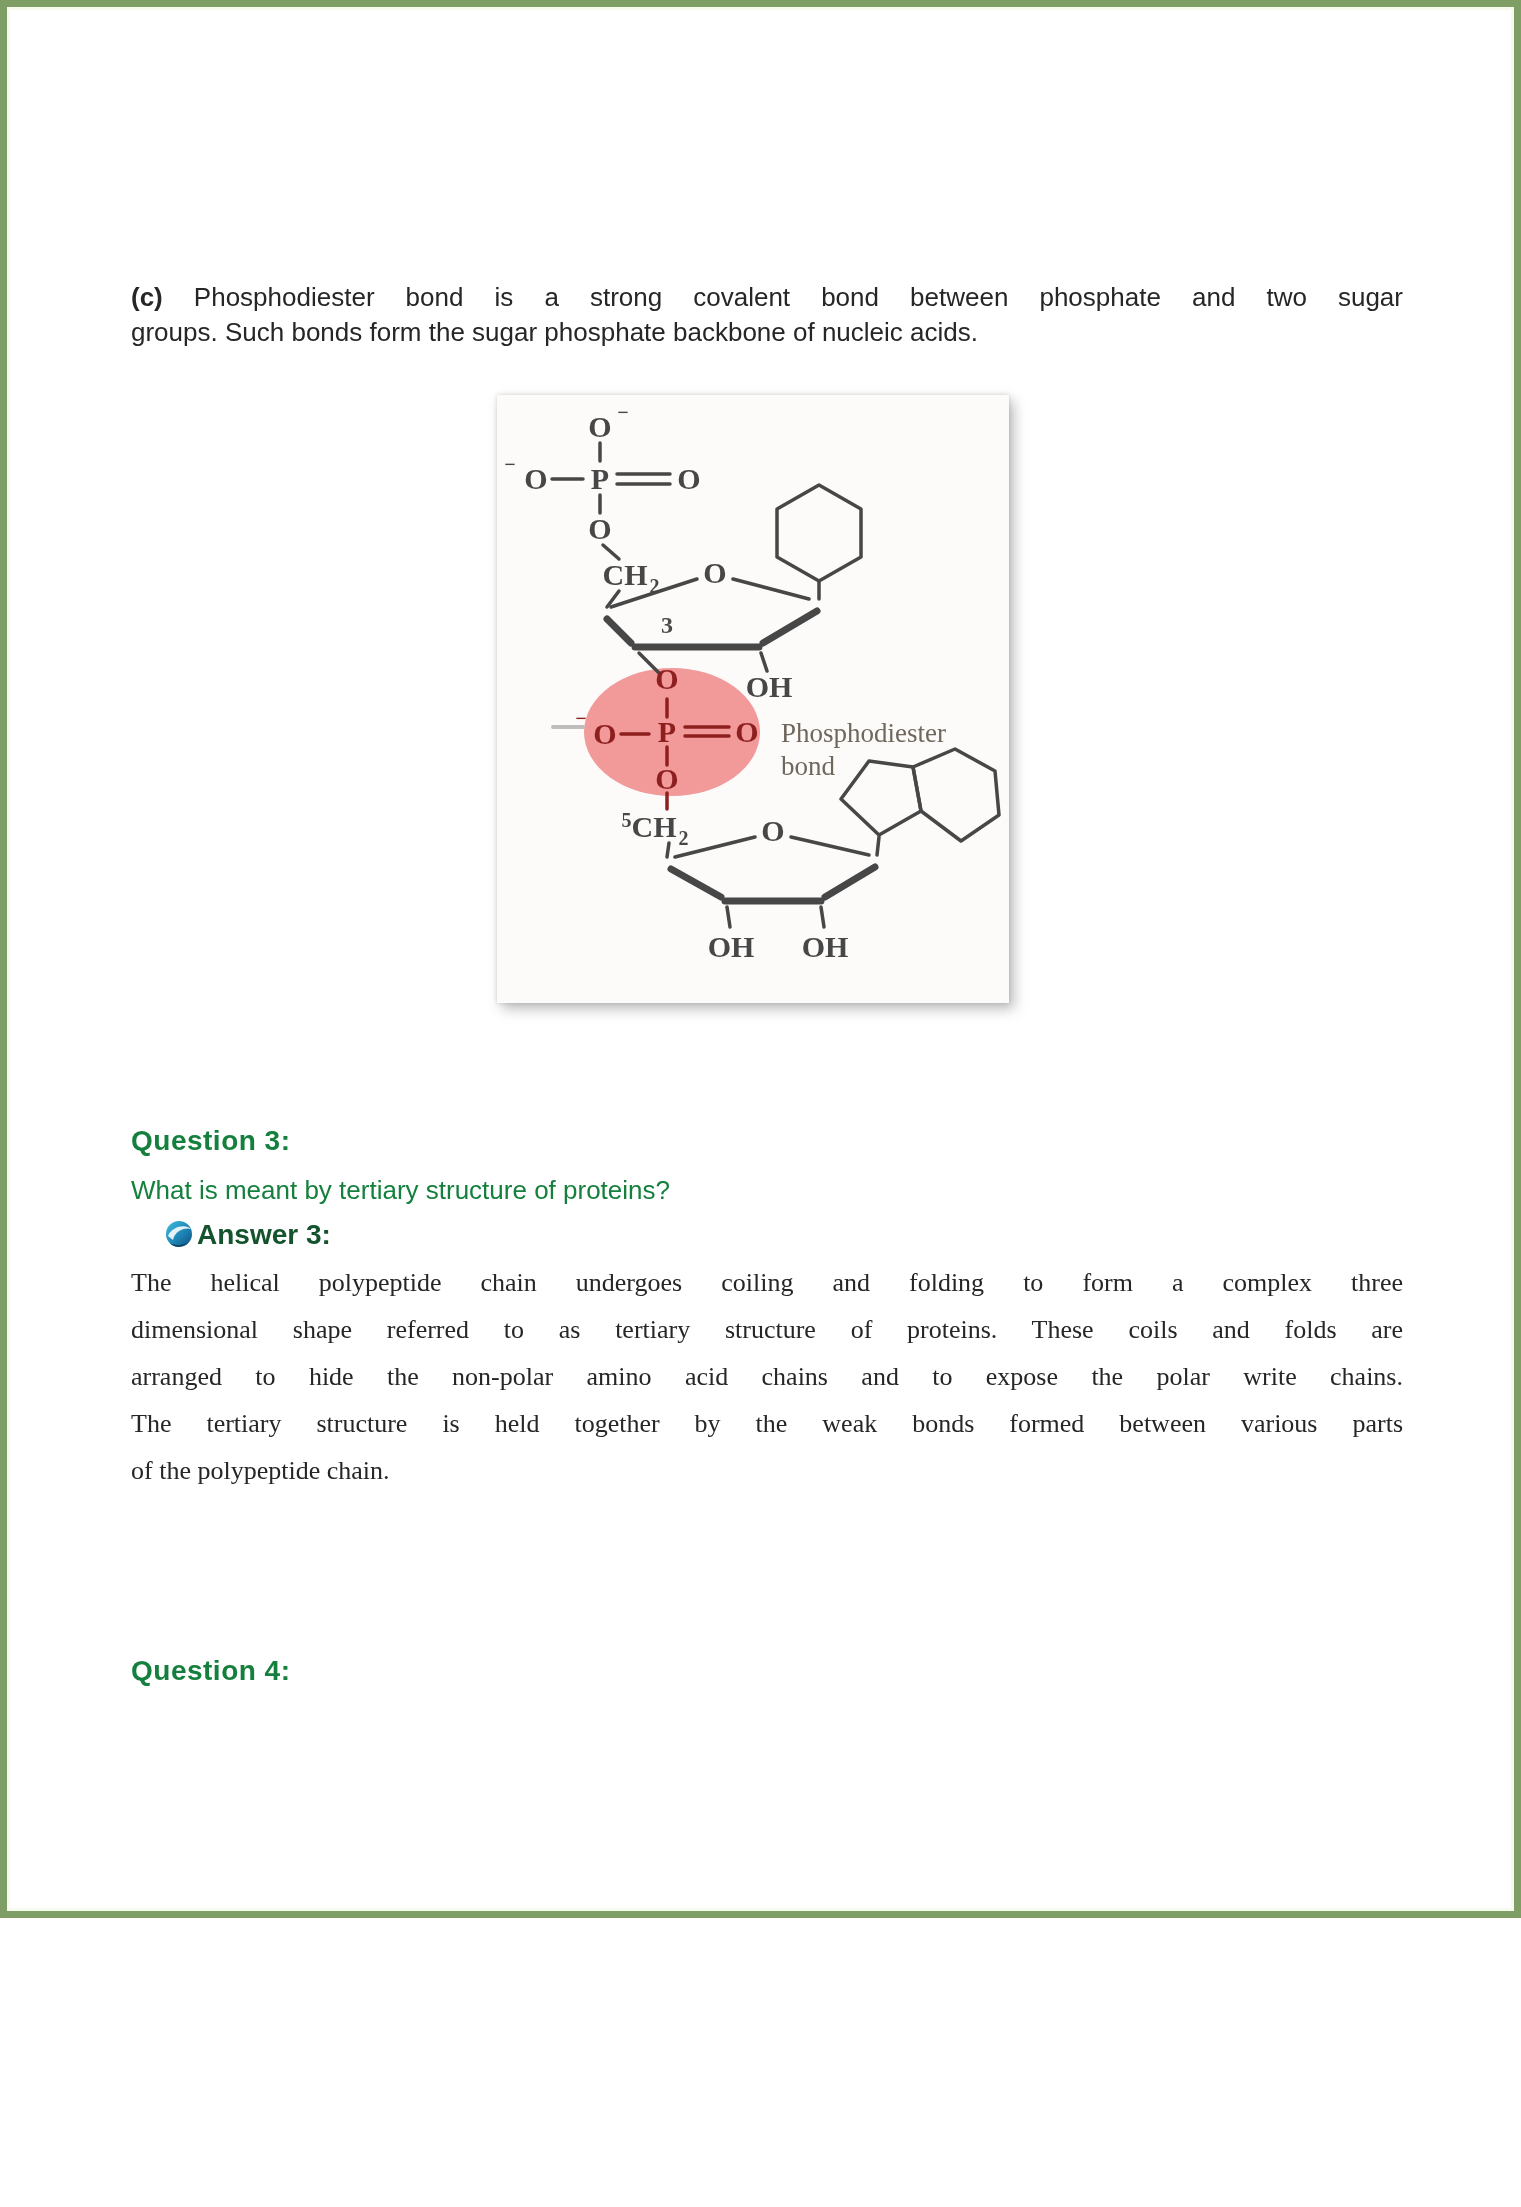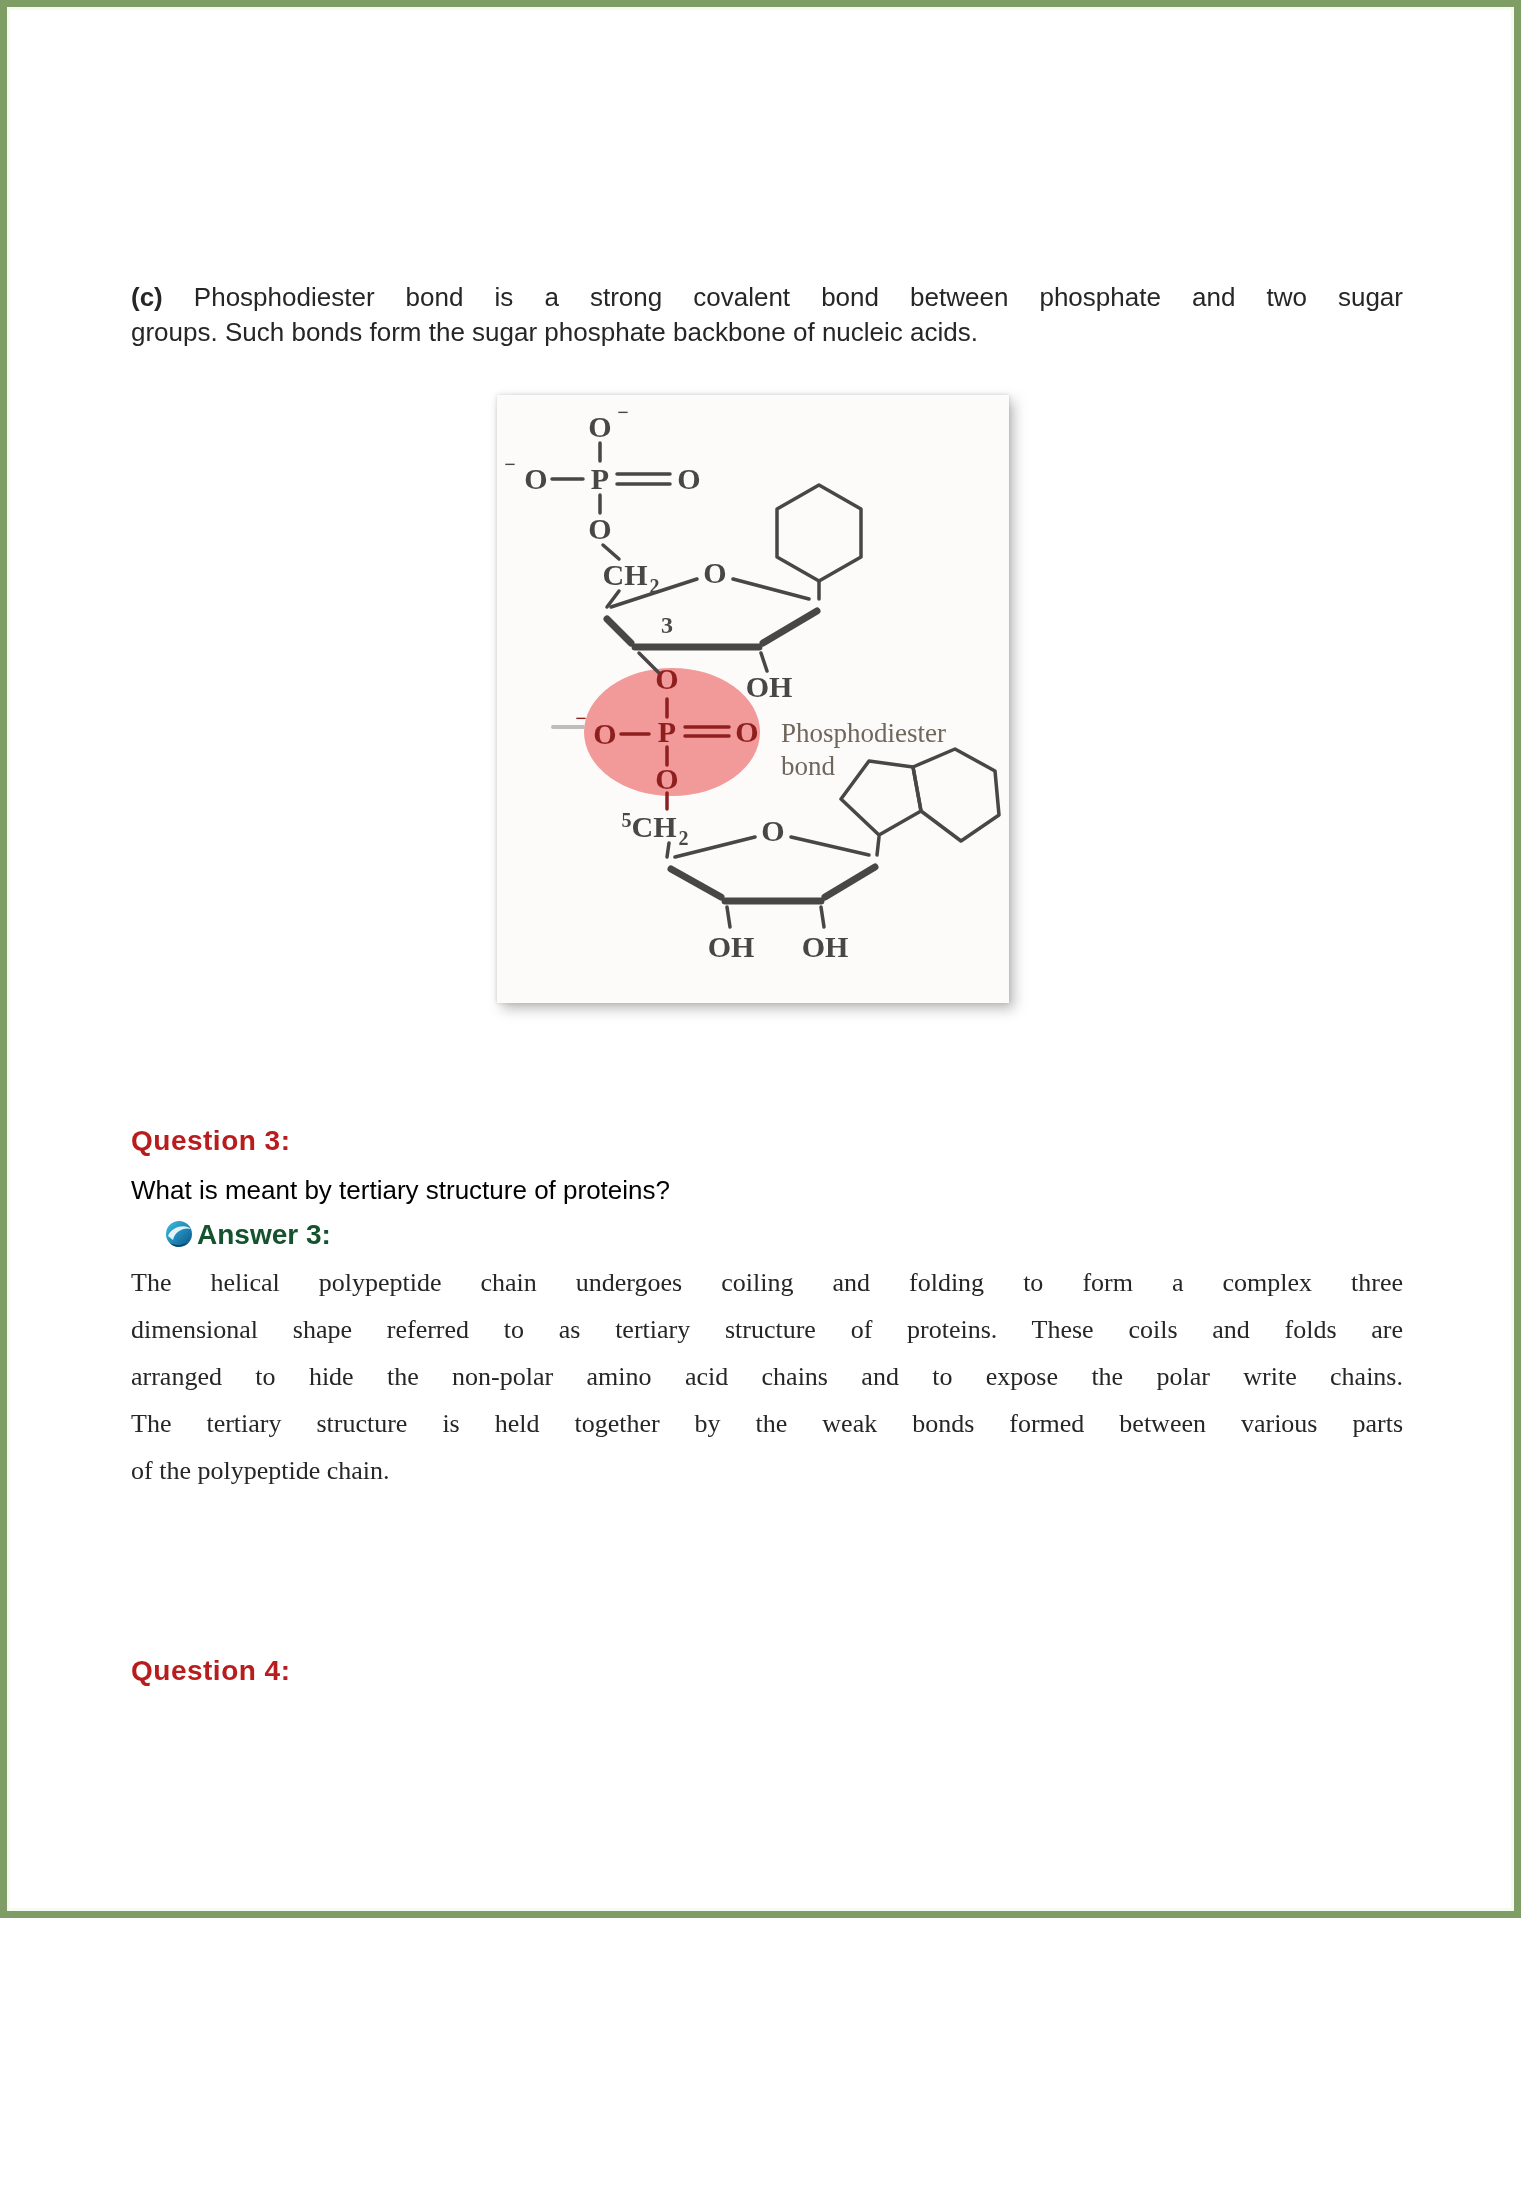--- a/index.html
+++ b/index.html
@@ -15,28 +15,28 @@
     border:7px solid #7e9e66;
     box-shadow: inset 0 0 0 3px rgba(245,250,238,0.95);
     overflow:hidden;
   }
   .body-text { color:#262626; font-size:26px; }
   .abs { position:absolute; }
   .col { left:124px; width:1272px; }
   .pline { text-align:justify; }
   .pline.stretch { text-align-last:justify; }
   .b { font-weight:bold; }
-  .qhead { font-weight:bold; font-size:28px; color:#b91c1c; letter-spacing:0.5px; }
+  .qhead { font-weight:bold; font-size:28px; color:#15803d; letter-spacing:0.5px; }
   .ahead { font-weight:bold; font-size:28px; color:#14532d; }
   .answer-heading { display:flex; align-items:center; }
   .answer-heading .logo { width:32px; height:32px; margin-right:2px; flex:0 0 auto; }
   .para-c { line-height:35px; }
   .para-5 { line-height:47px; }
   .para-3 { line-height:48px; }
-  .q3text { font-size:26px; color:#000000; }
+  .q3text { font-size:26px; color:#15803d; }
   
   .figure-box {
     position:absolute; left:490px; top:388px; width:512px; height:608px;
     background:#fcfbfa;
     box-shadow: 5px 6px 12px rgba(110,110,110,0.45), 0 0 4px rgba(140,140,140,0.35);
   }
   .figure-box svg { width:100%; height:100%; display:block; }
   .atom { font-family:"Liberation Serif", serif; font-weight:bold; font-size:30px; fill:#474747; text-anchor:middle; }
   .atom-sm { font-family:"Liberation Serif", serif; font-weight:bold; font-size:20px; fill:#474747; text-anchor:middle; }
   .atom.red, .atom-sm.red { fill:#8e1f1f; }

